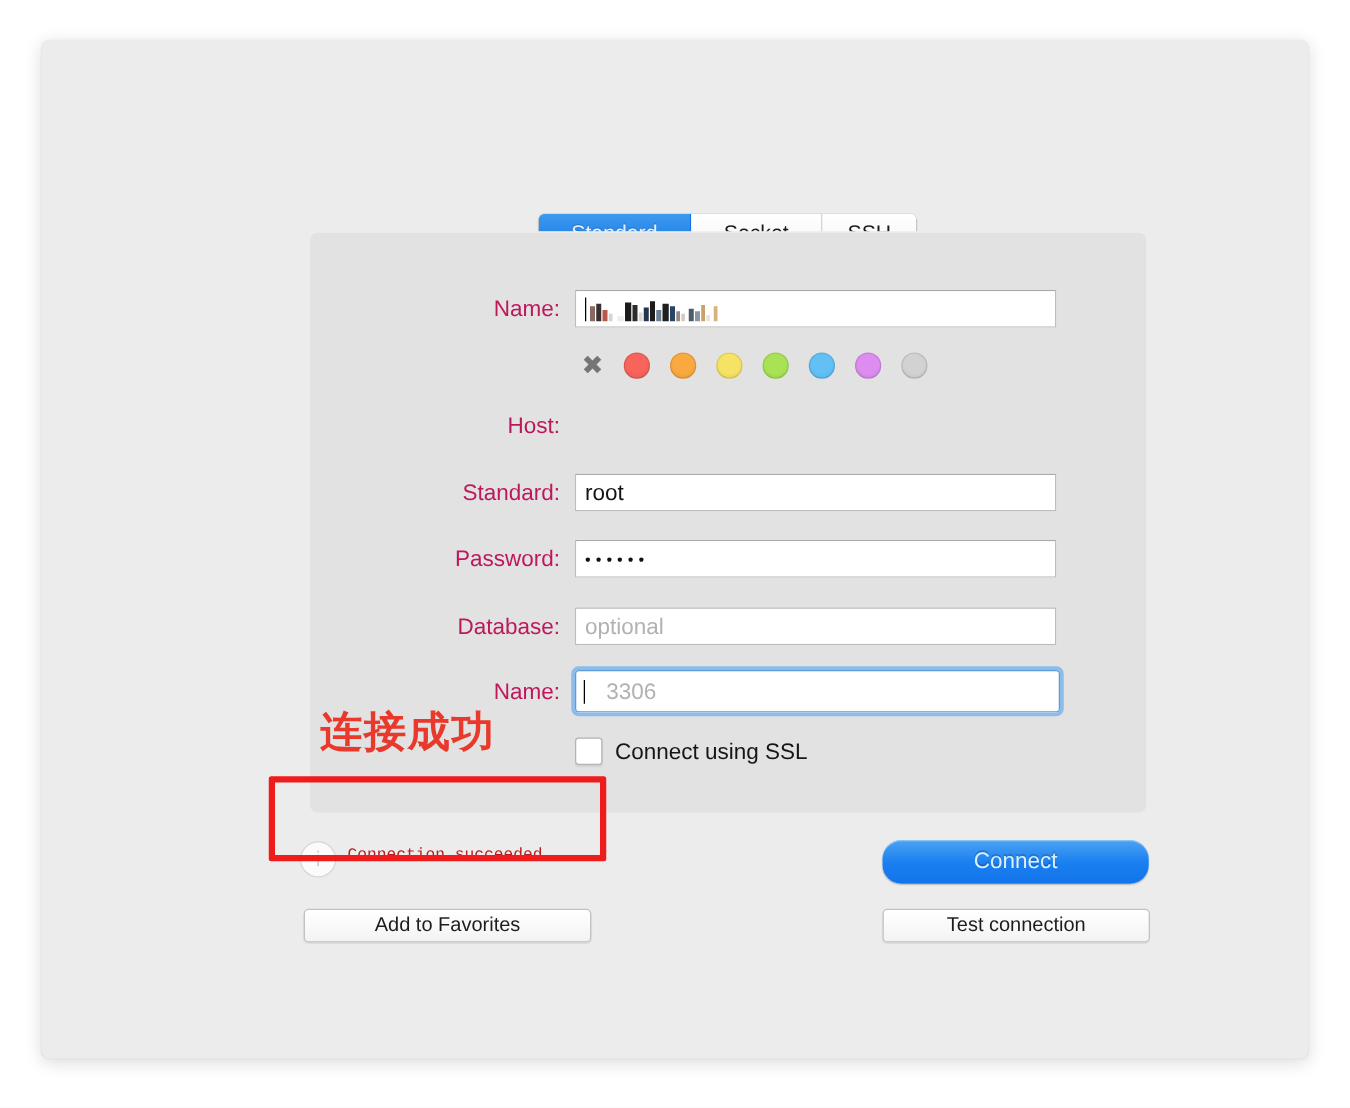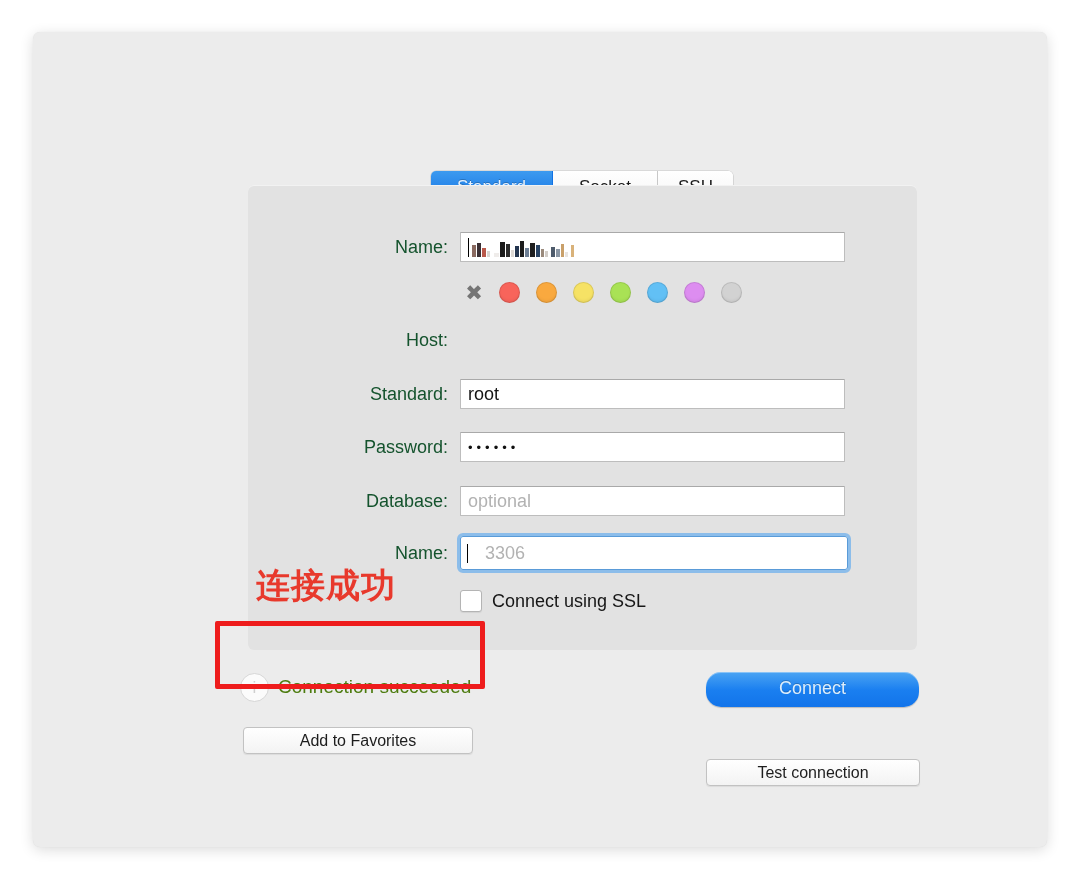--- a/index.html
+++ b/index.html
@@ -78,21 +78,21 @@
     width: 1014px;
     height: 30px;
     display: flex;
     align-items: center;
   }
   .row-label {
     width: 427px;
     text-align: right;
     padding-right: 12px;
     font-size: 18px;
-    color: #14532d;
+    color: #be185d;
   }
   .field {
     width: 385px;
     height: 30px;
     background: #ffffff;
     border: 1px solid #bdbdbd;
     border-top-color: #a9a9a9;
     border-radius: 1px;
     display: flex;
     align-items: center;
@@ -197,22 +197,23 @@
     border: 1px solid #d6d6d6;
     color: #cfcfcf;
     font-size: 17px;
     line-height: 27px;
     text-align: center;
   }
   #status-text {
     position: absolute;
     left: 245px;
     top: 644px;
-    font-size: 19px;
-    color: #4d7c0f;
+    font-size: 13px;
+    color: #b91c1c;
+    font-family: Liberation Mono, monospace;
   }
 
   #connect-btn {
     position: absolute;
     left: 673px;
     top: 640px;
     width: 213px;
     height: 35px;
     border-radius: 15px;
     background: linear-gradient(to bottom, #4ba4f3 0%, #1a7ff0 52%, #1274ea 100%);
@@ -234,21 +235,21 @@
     border-radius: 4px;
     box-shadow: 0 1px 1px rgba(0,0,0,0.07);
     font-size: 16px;
     color: #1d1d1d;
     line-height: 25px;
     text-align: center;
     cursor: default;
   }
   #btn-fav  { left: 210px; width: 230px; }
   #btn-save { left: 457px; width: 201px; }
-  #btn-test { left: 673px; width: 214px; margin-top: 32px; }
+  #btn-test { left: 673px; width: 214px; }
 
   
   #anno-cn {
     position: absolute;
     left: 256px;
     top: 563px;
     font-size: 34px;
     font-weight: bold;
     color: #e8392c;
     letter-spacing: 1px;

